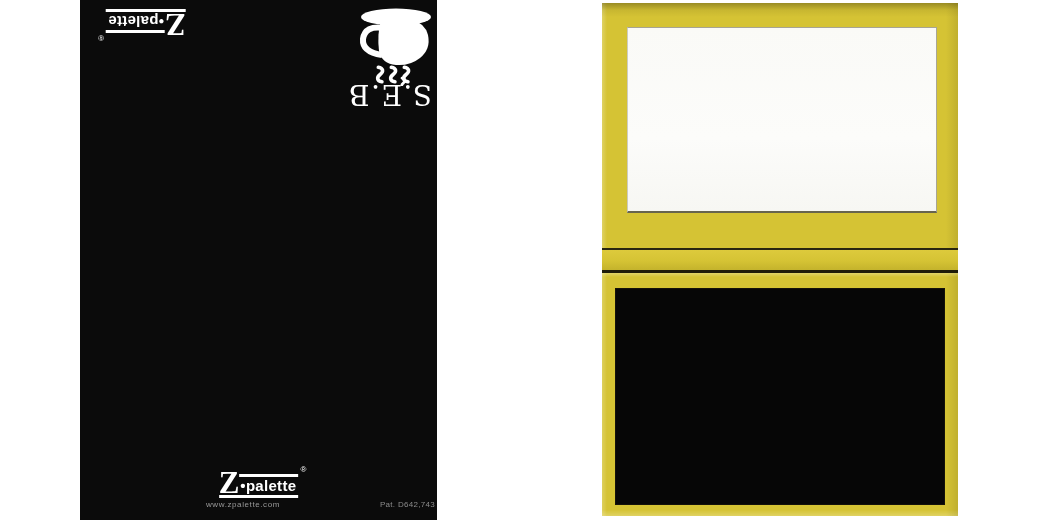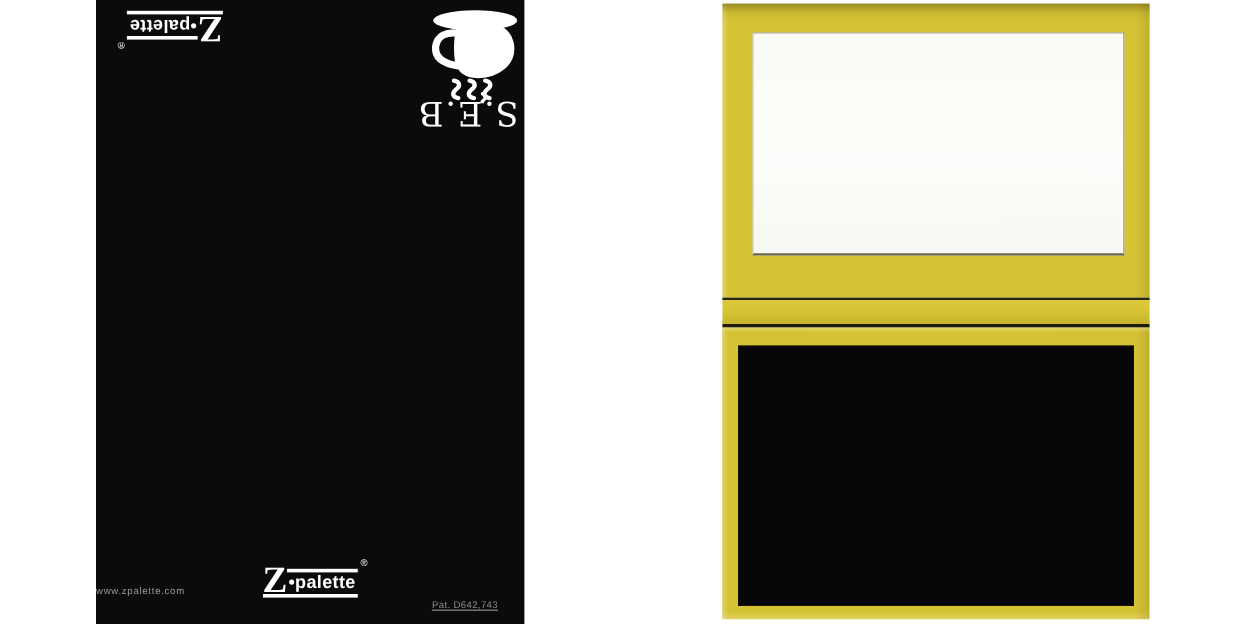--- a/index.html
+++ b/index.html
@@ -37,26 +37,26 @@
   }
 
   .logo-top{
     position:absolute;left:26px;top:9px;
     transform:rotate(180deg);
   }
   .logo-bottom{
     position:absolute;left:50%;top:471px;transform:translateX(-50%);
   }
   .website{
-    position:absolute;left:0;top:488px;width:326px;
+    position:absolute;left:0;top:500px;width:326px;text-align:center;
     font-size:8px;letter-spacing:0.6px;color:#9a9a9a;
   }
   .patent{
-    position:absolute;right:22px;top:500px;
-    font-size:8px;letter-spacing:0.3px;color:#8c8c8c;text-decoration:underline;
+    position:absolute;right:2px;top:500px;
+    font-size:8px;letter-spacing:0.3px;color:#8c8c8c;
   }
 
   .cup-wrap{
     position:absolute;left:278px;top:8px;width:74px;height:78px;
   }
   .monogram{
     position:absolute;right:5px;top:78px;width:80px;text-align:center;
     transform:rotate(180deg);
     font-family:"DejaVu Serif",serif;font-size:28px;line-height:32px;
     letter-spacing:1.5px;color:#ffffff;

